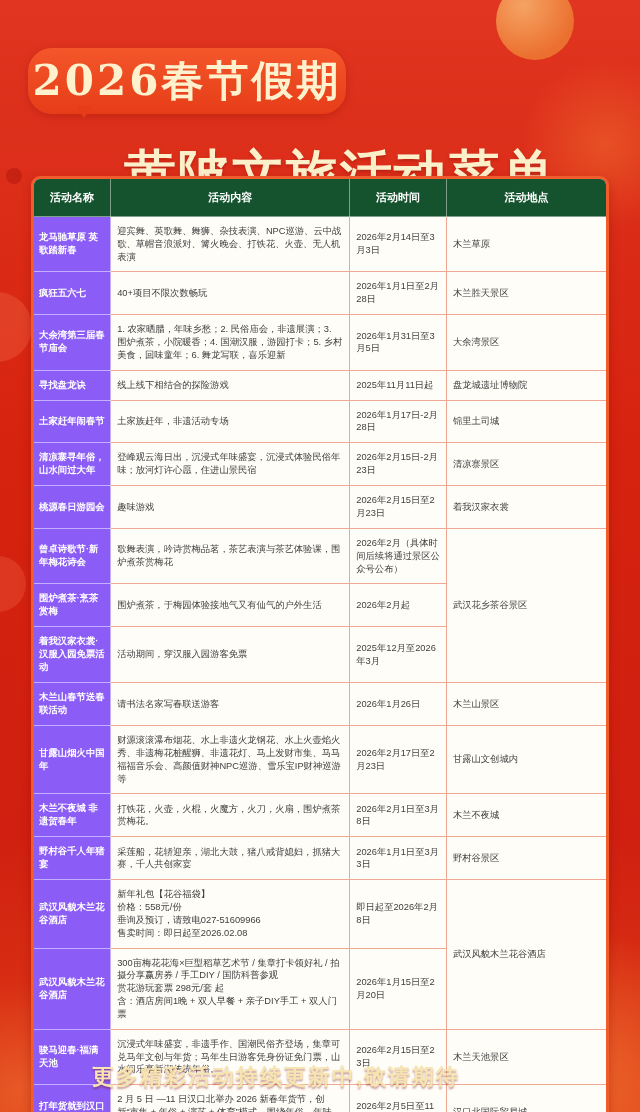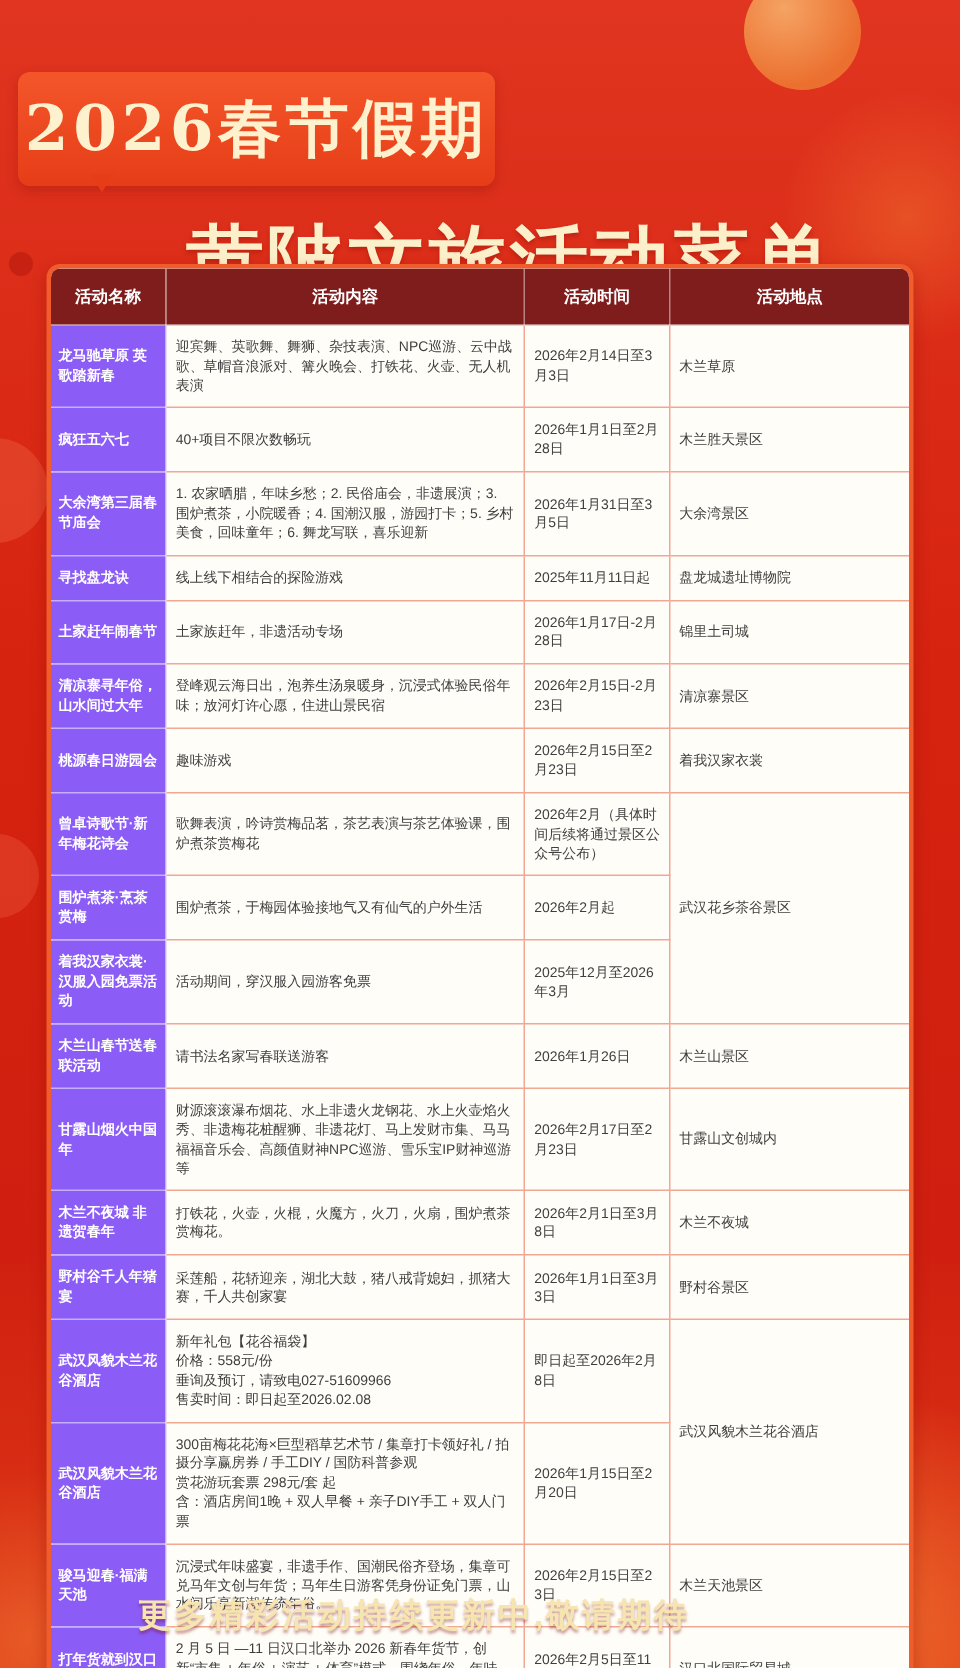--- a/index.html
+++ b/index.html
@@ -17,23 +17,23 @@
                      background:radial-gradient(circle, rgba(244,120,50,.45), rgba(244,120,50,0) 70%); }
   .decor.glow-br   { width:300px; height:300px; left:430px; top:930px;
                      background:radial-gradient(circle, rgba(245,130,55,.65), rgba(245,130,55,0) 72%); }
   .decor.arc-l1    { width:70px; height:70px; left:-38px; top:292px; background:rgba(255,130,95,.25); }
   .decor.arc-l2    { width:56px; height:56px; left:-30px; top:556px; background:rgba(255,130,95,.22); }
   .decor.dot-tl    { width:16px; height:16px; left:6px; top:168px; background:rgba(170,20,10,.45); }
   .decor.glow-bl   { width:220px; height:220px; left:-90px; top:980px;
                      background:radial-gradient(circle, rgba(250,150,70,.35), rgba(250,150,70,0) 70%); }
 
   .badge {
-    position:absolute; left:12px; top:48px; width:318px; height:76px;
+    position:absolute; left:28px; top:48px; width:318px; height:66px;
     background:linear-gradient(180deg,#f4562a,#e63d18);
-    border-radius:8px;
+    border-radius:24px;
     display:flex; align-items:center; justify-content:center;
     box-shadow:0 3px 8px rgba(120,10,0,.25);
   }
   .badge:after {
     content:""; position:absolute; left:48px; bottom:-16px;
     border:12px solid transparent; border-top-color:#e63d18; border-left-width:8px; border-right-width:8px;
   }
   .badge-text {
     font-family:"DejaVu Serif", serif; font-weight:bold;
     font-size:42px; color:#fdf2cd; letter-spacing:3px; white-space:nowrap;
@@ -51,21 +51,21 @@
     background:#fffdf8; border:3px solid #f15c2d; border-radius:9px; overflow:hidden;
     box-shadow:0 4px 10px rgba(120,10,0,.3);
   }
   table { width:100%; border-collapse:collapse; table-layout:fixed; }
   col.c-name     { width:13.4%; }
   col.c-content  { width:41.8%; }
   col.c-time     { width:16.9%; }
   col.c-location { width:27.9%; }
 
   th {
-    background:#7f1d1d; color:#ffffff; font-size:11px; font-weight:bold;
+    background:#14532d; color:#ffffff; font-size:11px; font-weight:bold;
     padding:11px 3px; text-align:center;
     border-right:1px solid rgba(255,255,255,.45);
     border-bottom:1px solid rgba(255,255,255,.45);
   }
   th:last-child { border-right:none; }
 
   td {
     font-size:9.3px; line-height:1.38; color:#3e3e3e; vertical-align:middle;
     padding:8px 6px; border:1px solid #f1a893; background:#fffdf8;
     word-break:break-all; white-space:pre-line;
@@ -143,21 +143,21 @@
         <td>盘龙城遗址博物院</td>
       </tr>
       <tr>
         <td class="name">土家赶年闹春节</td>
         <td>土家族赶年，非遗活动专场</td>
         <td>2026年1月17日-2月28日</td>
         <td>锦里土司城</td>
       </tr>
       <tr>
         <td class="name">清凉寨寻年俗，山水间过大年</td>
-        <td>登峰观云海日出，泡养生汤泉暖身，沉浸式体验民俗年味；放河灯许心愿，住进山景民宿</td>
+        <td>登峰观云海日出，沉浸式年味盛宴，沉浸式体验民俗年味；放河灯许心愿，住进山景民宿</td>
         <td>2026年2月15日-2月23日</td>
         <td>清凉寨景区</td>
       </tr>
       <tr>
         <td class="name">桃源春日游园会</td>
         <td>趣味游戏</td>
         <td>2026年2月15日至2月23日</td>
         <td>着我汉家衣裳</td>
       </tr>
       <tr>

